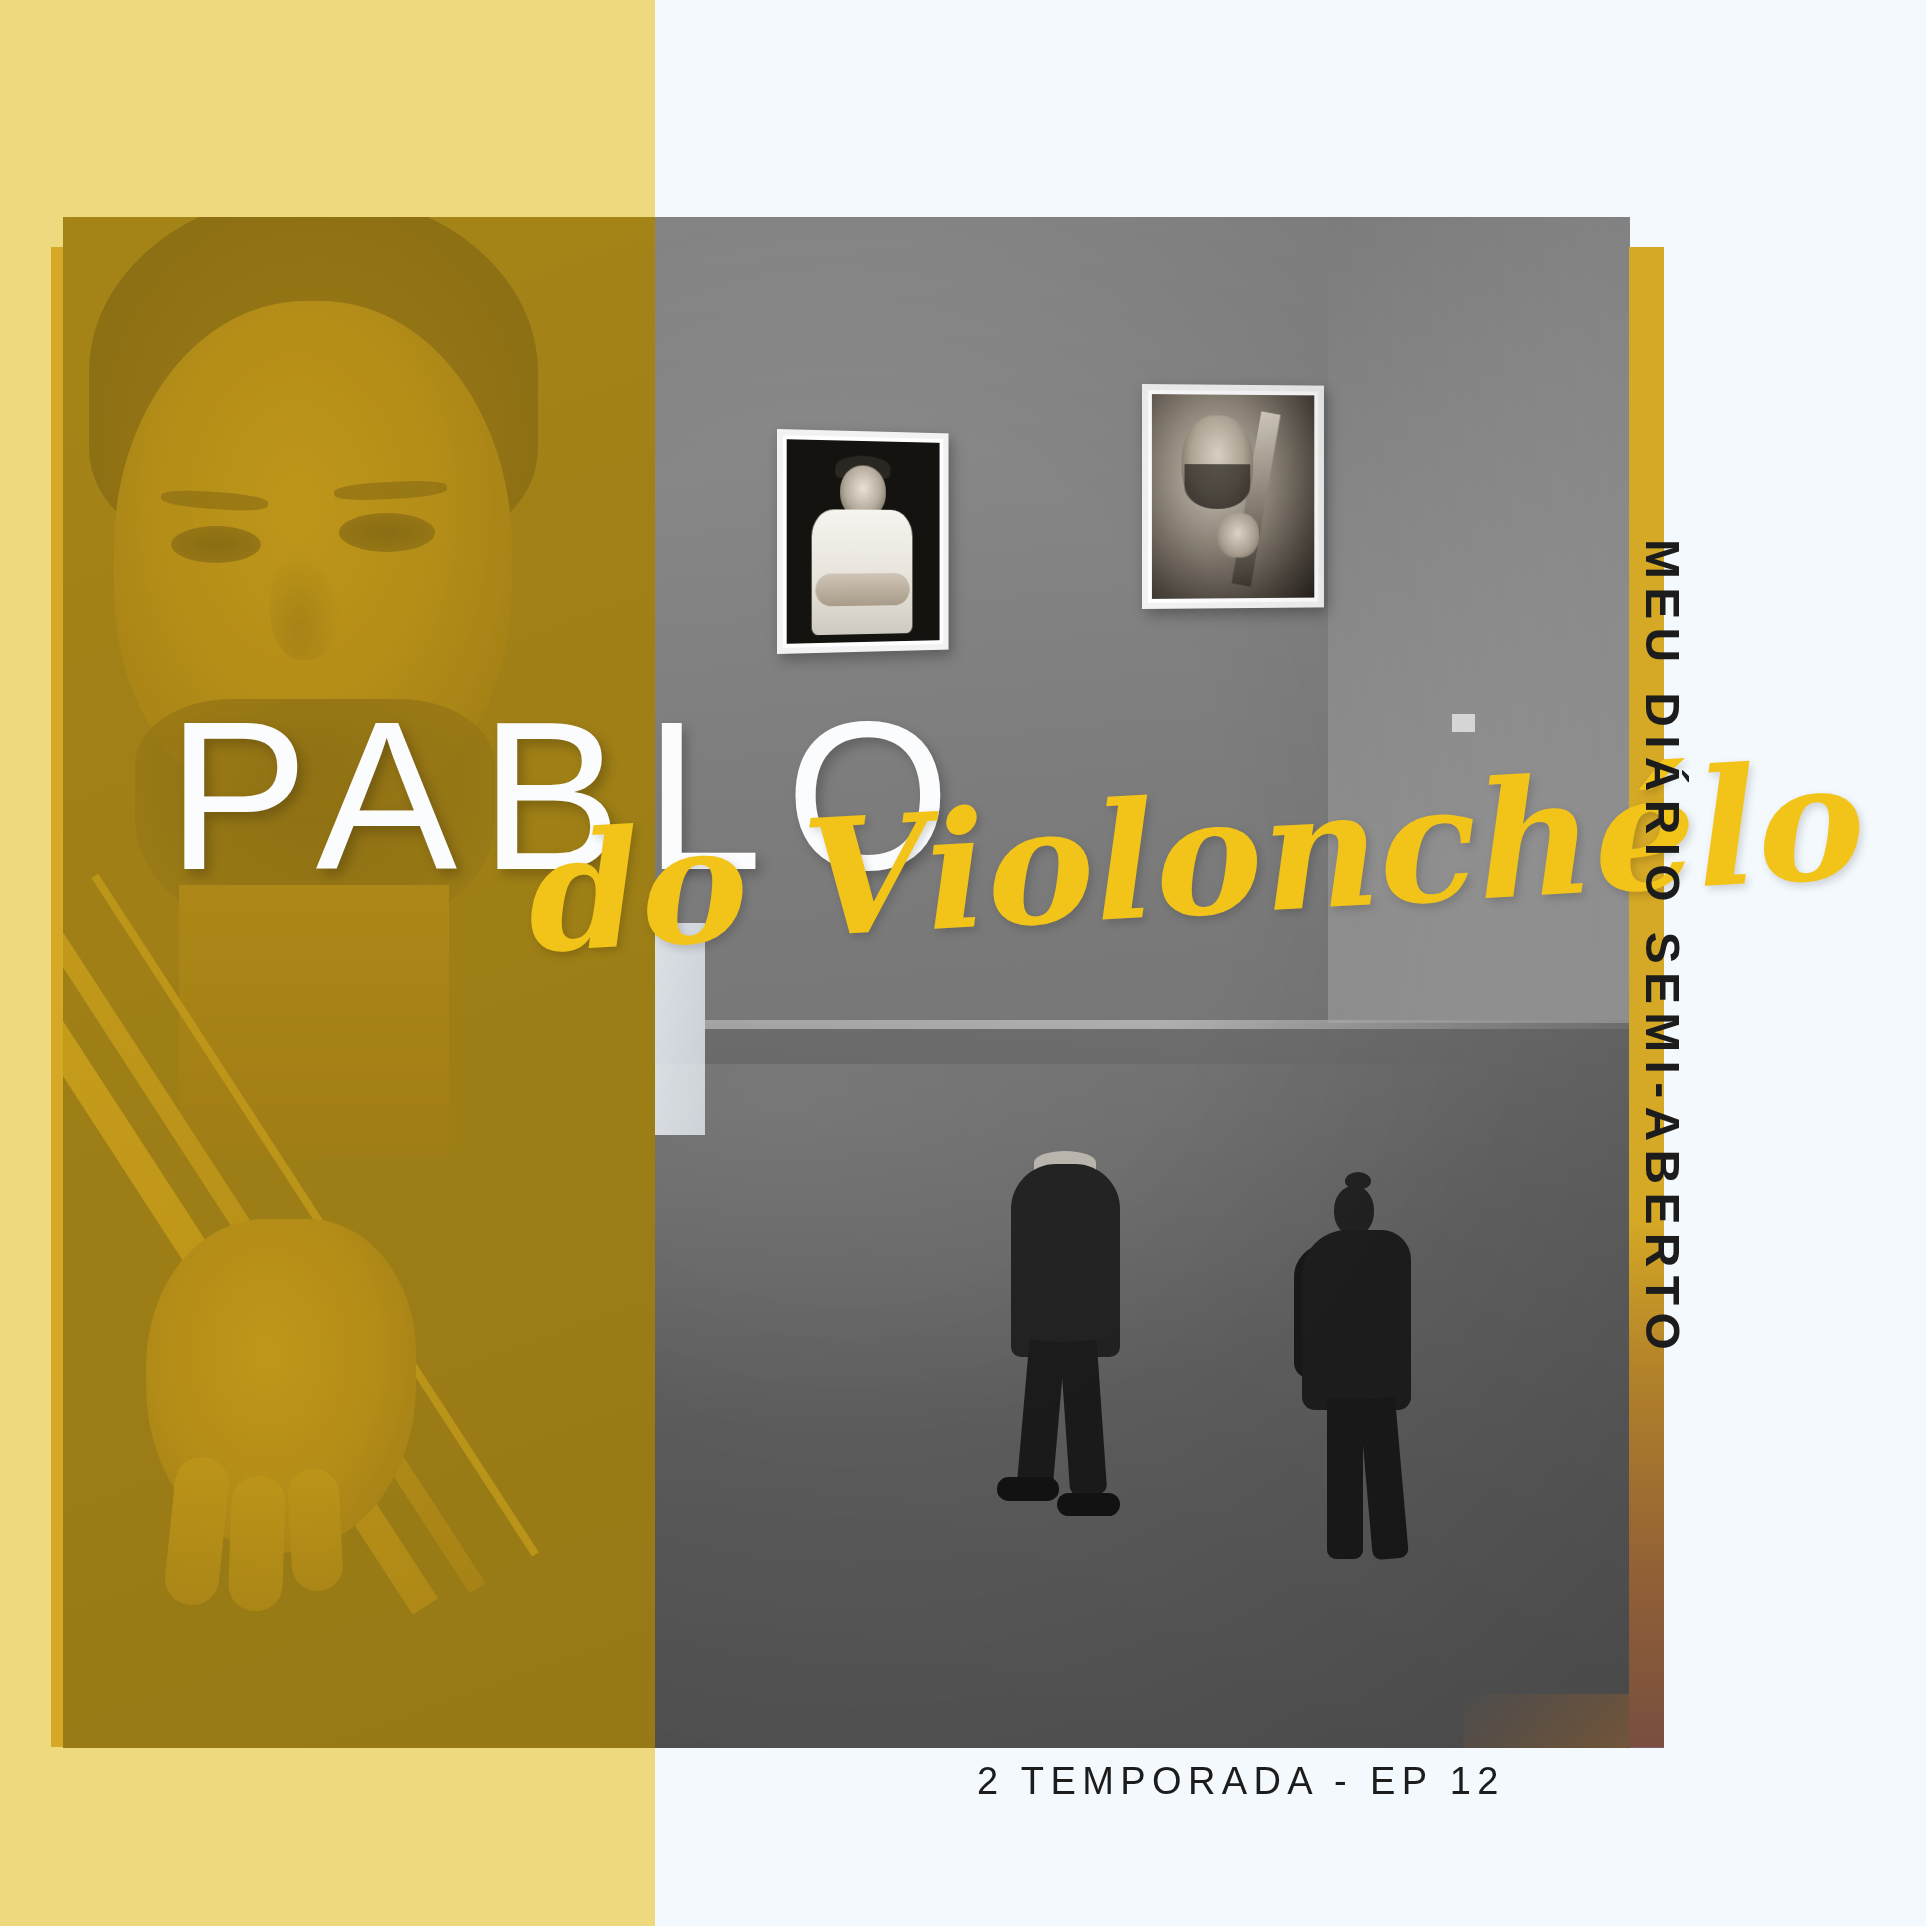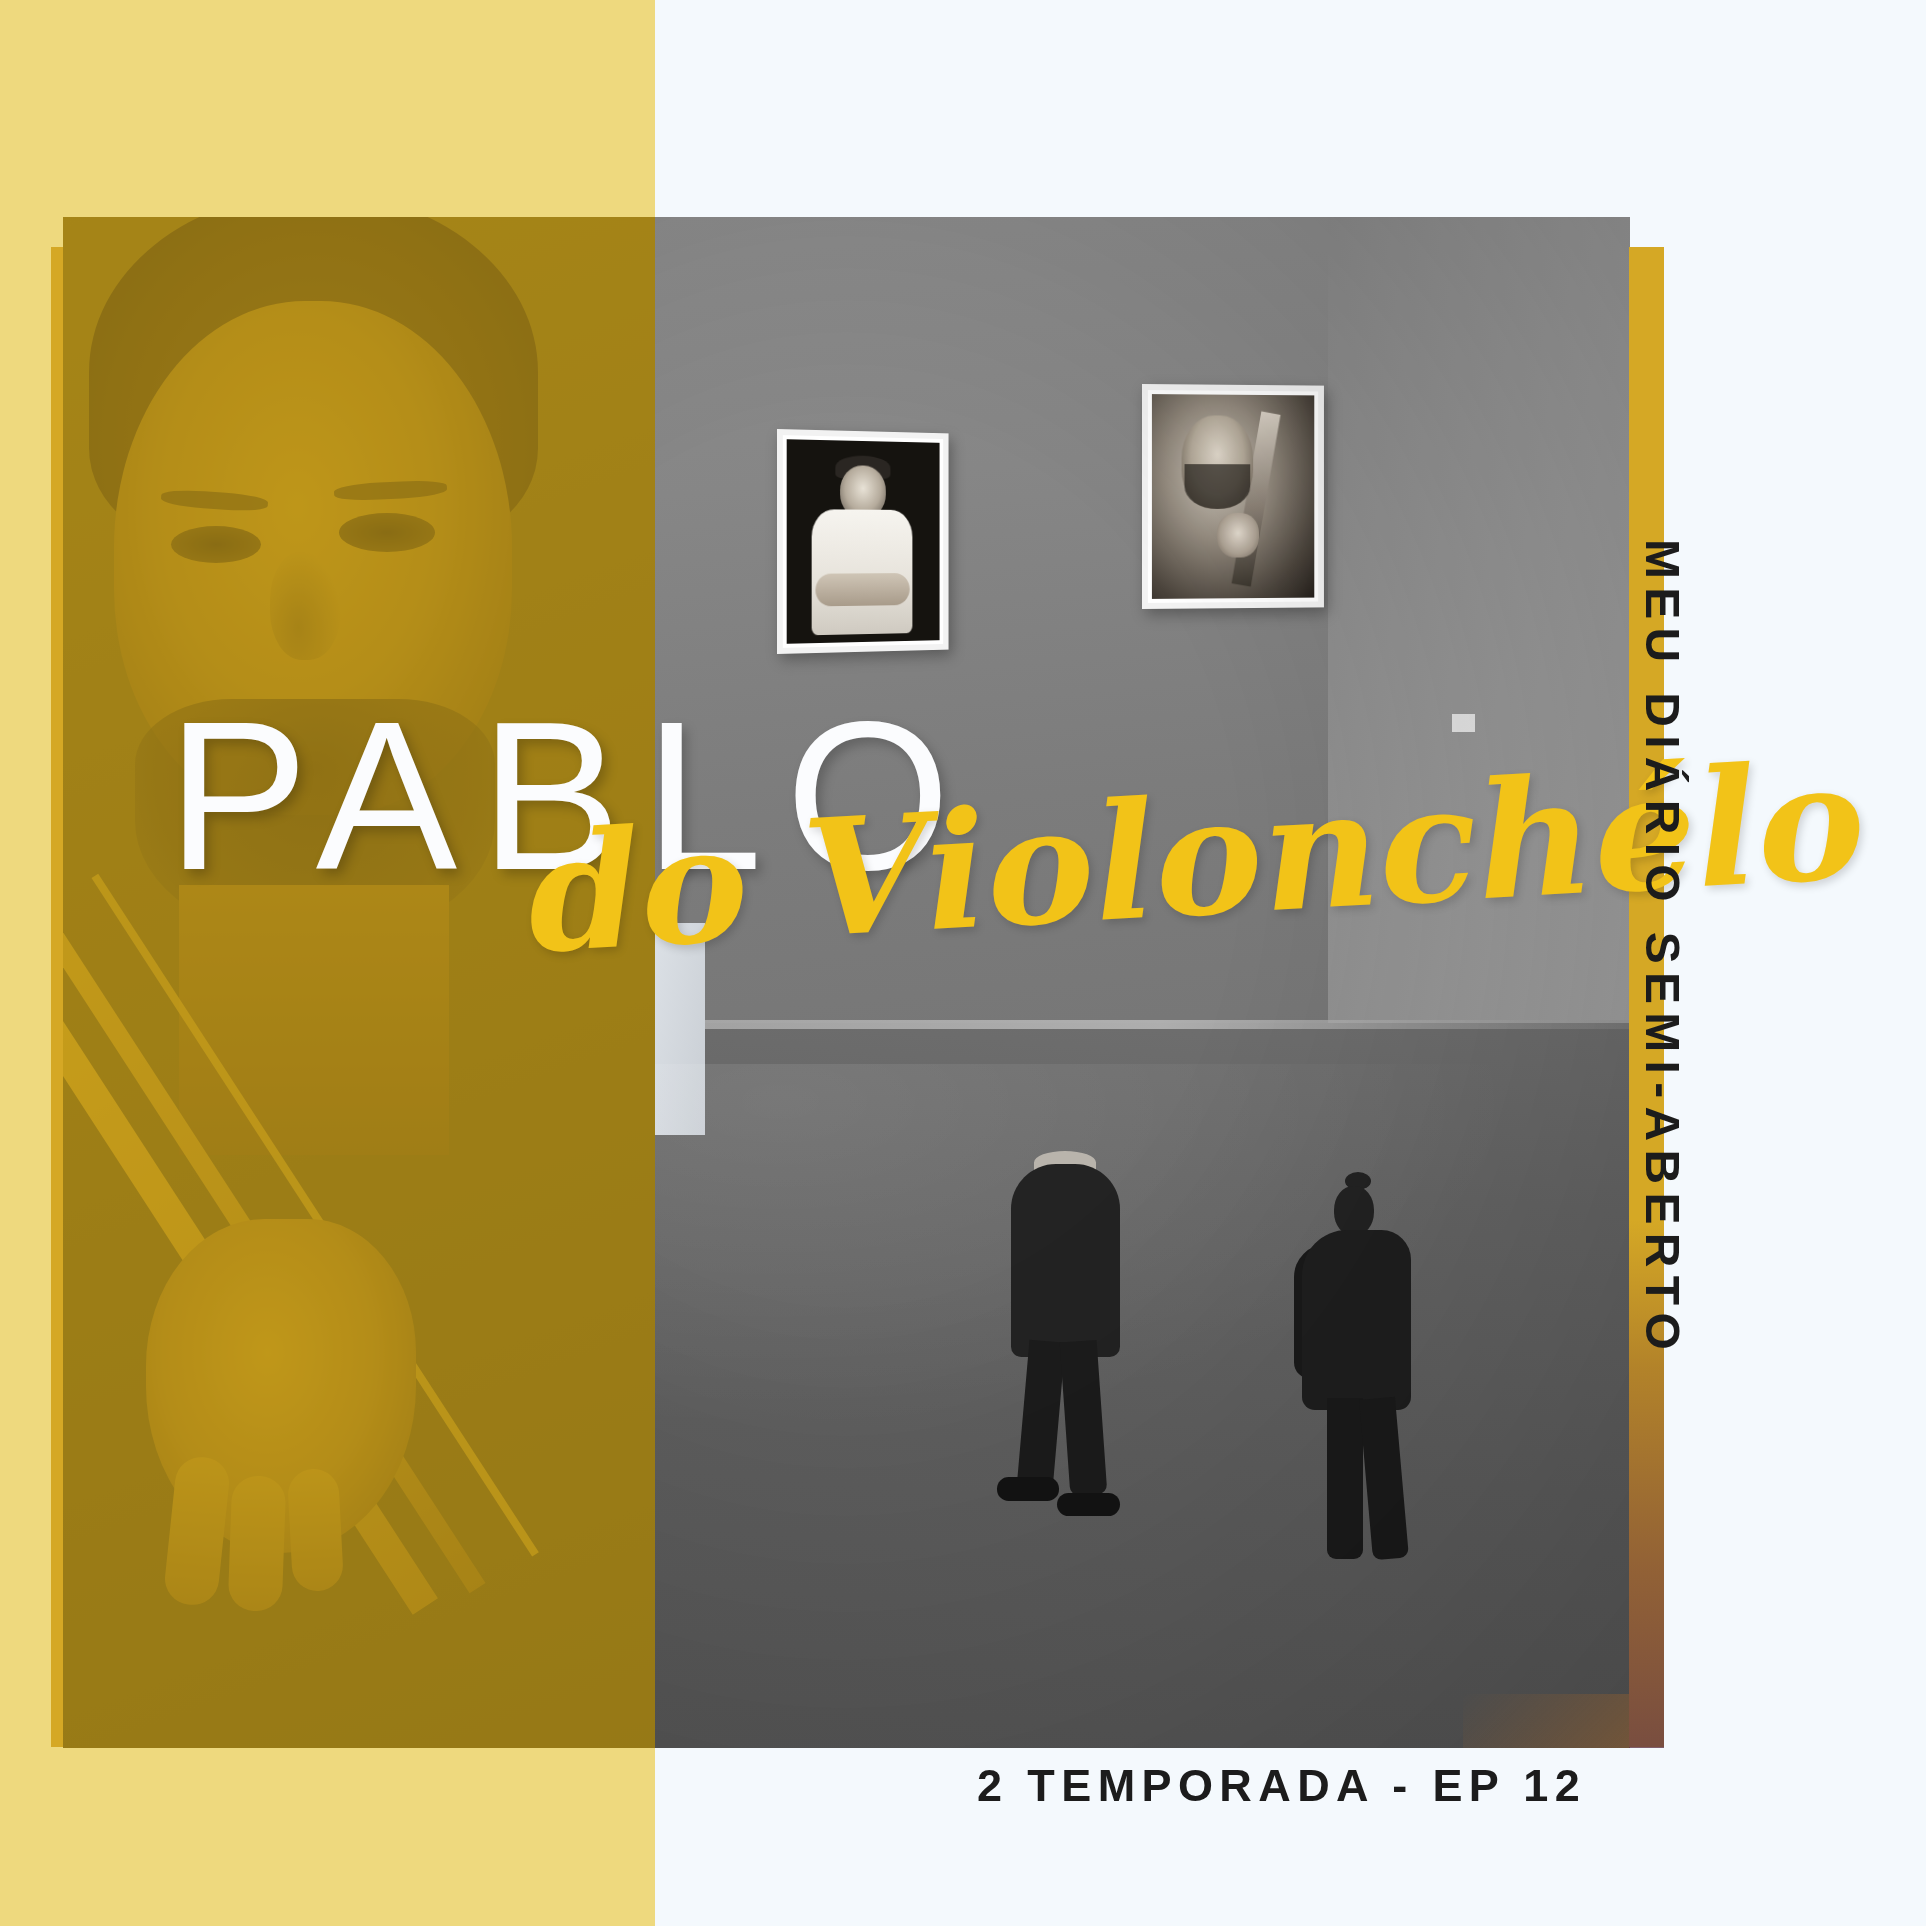--- a/index.html
+++ b/index.html
@@ -494,22 +494,22 @@
     white-space: nowrap;
     transform: rotate(90deg);
     transform-origin: left top;
   }
 
   .episode-line {
     position: absolute;
     left: 977px;
     top: 1760px;
     font-family: "Liberation Sans", sans-serif;
-    font-weight: bold;
-    font-size: 45px;
+    font-weight: normal;
+    font-size: 38px;
     letter-spacing: 6.4px;
     color: #1C1C1C;
     white-space: nowrap;
   }
 </style>
 </head>
 <body>
 
 <div id="cover">
 

